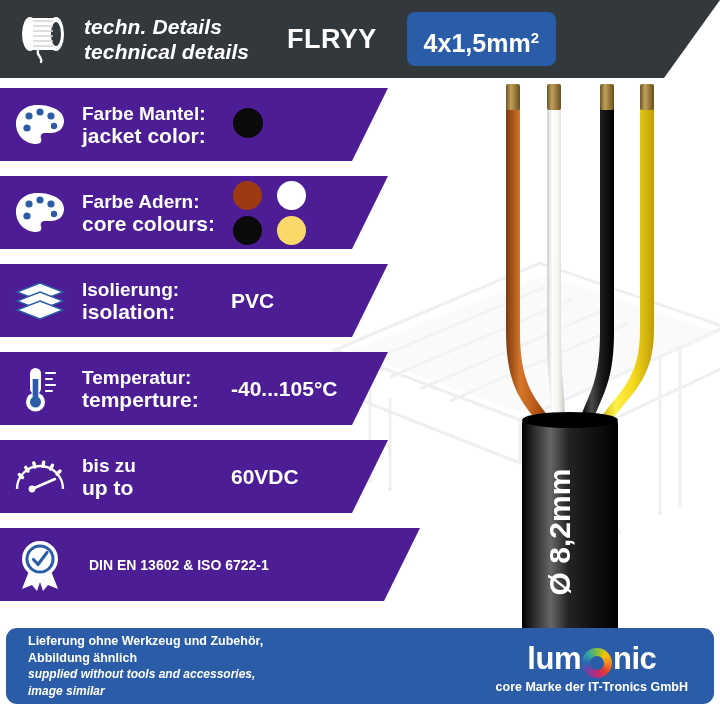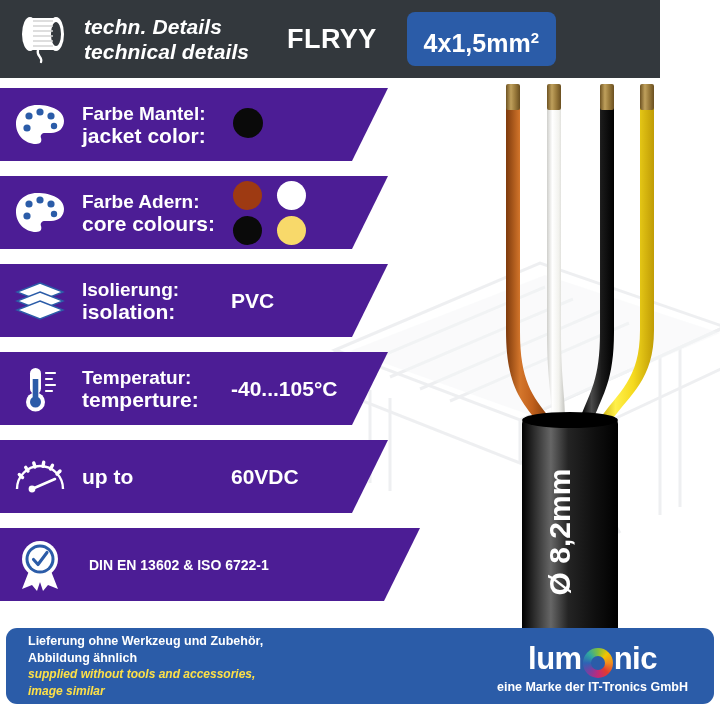--- a/index.html
+++ b/index.html
@@ -11,21 +11,21 @@
     position:relative;
   }
   .page{position:relative;width:720px;height:712px;overflow:hidden;background:#fff;}
 
   
   .bg-photo{position:absolute;left:330px;top:215px;width:400px;height:330px;overflow:hidden;opacity:.30;}
   .bg-photo svg{display:block;}
 
   
   .header{
-    position:absolute;left:0;top:0;width:660px;height:78px;
+    position:absolute;left:0;top:0;width:720px;height:78px;
     background:#33383d;
     clip-path:polygon(0 0,720px 0,664px 78px,0 78px);
     display:flex;align-items:center;
   }
   .spool-icon{margin-left:16px;width:54px;height:50px;flex:0 0 auto;}
   .hdr-titles{margin-left:14px;display:flex;flex-direction:column;justify-content:center;}
   .hdr-titles span{
     color:#fff;font-style:italic;font-weight:bold;font-size:21px;line-height:25px;
     white-space:nowrap;letter-spacing:.1px;
   }
@@ -67,21 +67,21 @@
   .cable svg{display:block;}
 
   
   .footer{
     position:absolute;left:6px;top:628px;width:708px;height:76px;
     background:#2B5CA8;border-radius:11px;
     display:flex;align-items:center;justify-content:space-between;
   }
   .foot-text{margin-left:22px;display:flex;flex-direction:column;justify-content:center;}
   .foot-text .de{color:#fff;font-size:12.5px;font-weight:bold;line-height:16.5px;white-space:nowrap;}
-  .foot-text .en{color:#fde047;font-size:12px;font-weight:bold;font-style:italic;line-height:16.5px;white-space:nowrap;}
+  .foot-text .en{color:#ffffff;font-size:12px;font-weight:bold;font-style:italic;line-height:16.5px;white-space:nowrap;}
   .brand{margin-right:26px;display:flex;flex-direction:column;align-items:center;}
   .brand-logo{display:flex;align-items:center;}
   .brand-logo .txt{color:#fff;font-size:31px;font-weight:700;line-height:41px;letter-spacing:-.5px;}
   .ring{
     width:30px;height:30px;border-radius:50%;margin:0 1px 0 1px;position:relative;top:4px;
     background:conic-gradient(from 0deg,#7FBF3F 0deg,#F2C400 45deg,#F08C1E 90deg,#E03C2E 135deg,#C0297A 180deg,#7B3FA0 225deg,#2D63B5 270deg,#2FA8A0 315deg,#7FBF3F 360deg);
   }
   .ring::after{content:"";position:absolute;left:8px;top:8px;width:14px;height:14px;border-radius:50%;background:#2B5CA8;}
   .brand-sub{color:#fff;font-size:12.5px;font-weight:bold;margin-top:1px;white-space:nowrap;}
 </style>
@@ -221,20 +221,21 @@
             <path d="M21 8 l-1.2 -4.1"></path>
             <path d="M29 7.4 l.7 -4.2"></path>
             <path d="M36.5 10 l2 -3.8"></path>
             <path d="M43 15 l3 -3"></path>
           </g>
           <path d="M18 30 L41 20" stroke="#fff" stroke-width="2.6" stroke-linecap="round"></path>
           <circle cx="18" cy="30" r="3.4" fill="#fff"></circle>
         </svg>
       </div>
       <div class="row-label">
+        <span class="de">bis zu</span>
         <span class="en">up to</span>
       </div>
       <div class="row-value">60VDC</div>
     </div>
 
     <div class="row wide">
       <div class="row-icon">
         <svg width="46" height="52" viewBox="0 0 46 52">
           <path d="M12 32 L5 50 L15 46 L20 52 L26 34 Z" fill="#fff"></path>
           <path d="M34 32 L41 50 L31 46 L26 52 L20 34 Z" fill="#fff"></path>
@@ -316,17 +317,17 @@
       <span class="de">Abbildung ähnlich</span>
       <span class="en">supplied without tools and accessories,</span>
       <span class="en">image similar</span>
     </div>
     <div class="brand">
       <div class="brand-logo">
         <span class="txt">lum</span>
         <span class="ring"></span>
         <span class="txt">nic</span>
       </div>
-      <div class="brand-sub">eine Marke der IT-Tronics GmbH</div>
+      <div class="brand-sub">core Marke der IT-Tronics GmbH</div>
     </div>
   </div>
 
 </div>
 
 </body></html>

